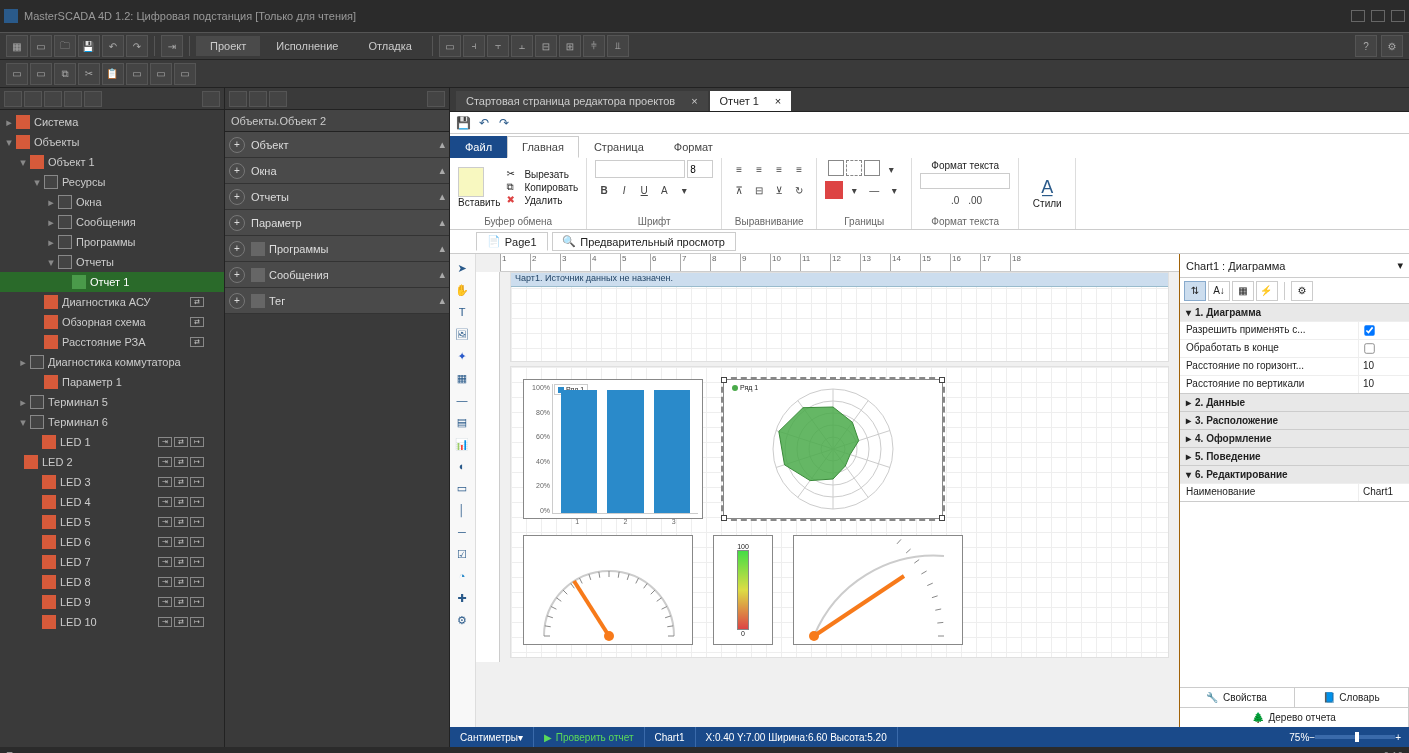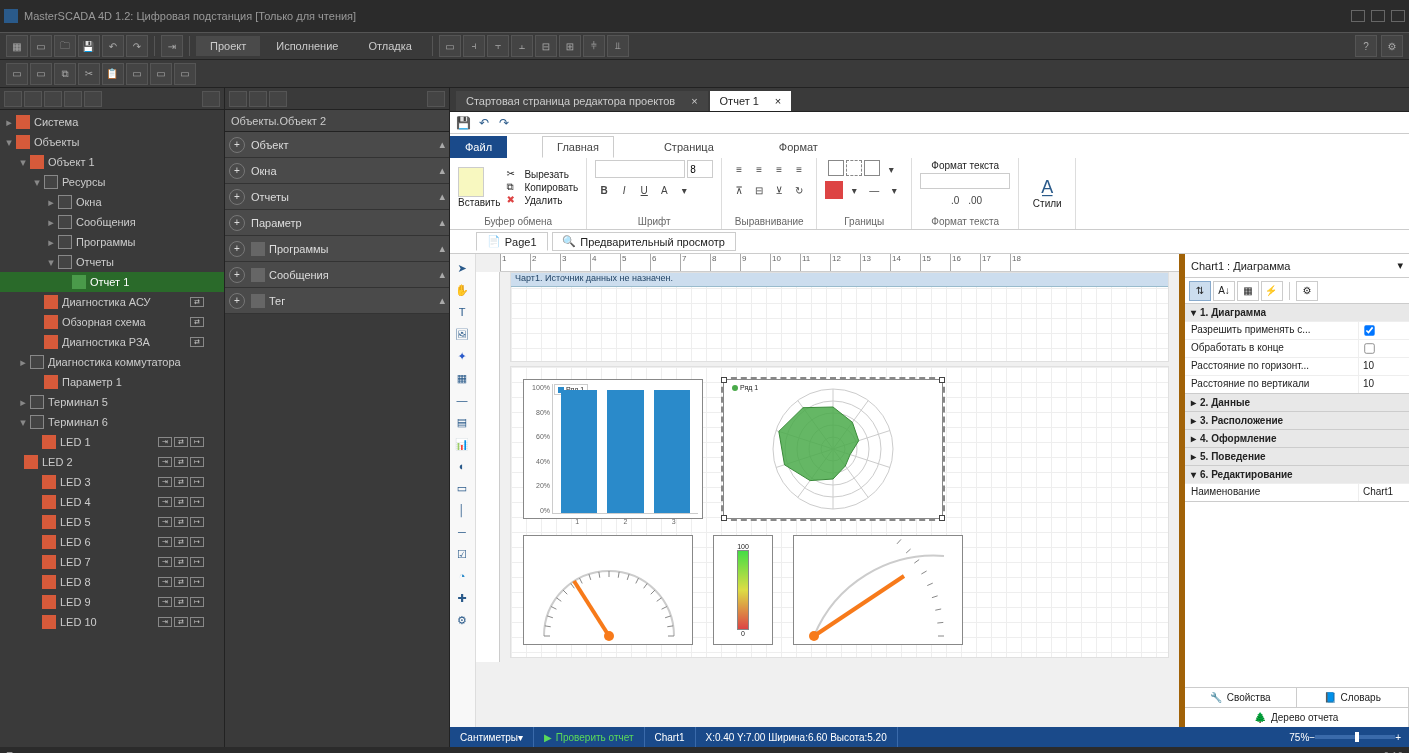--- a/index.html
+++ b/index.html
@@ -48,21 +48,21 @@
 .center { flex: 1; display: flex; flex-direction: column; background: #3a3a3a; }
 .doc-tabs { height: 24px; background: #3a3a3a; display: flex; align-items: flex-end; padding: 0 6px; border-bottom: 1px solid #222; }
 .doc-tab { padding: 4px 10px; background: #444; color: #ccc; margin-right: 2px; display: flex; align-items: center; gap: 16px; font-size: 11px; }
 .doc-tab.active { background: #fff; color: #222; }
 .doc-tab .close { cursor: pointer; }
 
 .report-editor { flex: 1; background: #fff; display: flex; flex-direction: column; color: #222; }
 .qat { height: 22px; background: #fff; border-bottom: 1px solid #ccc; display: flex; align-items: center; gap: 4px; padding: 0 6px; }
 .qat-btn { width: 16px; height: 16px; color: #2a5a8a; display: flex; align-items: center; justify-content: center; font-size: 12px; }
 
-.ribbon-tabs { height: 24px; display: flex; align-items: flex-end; background: #fff; gap: 35px; }
+.ribbon-tabs { height: 24px; display: flex; align-items: flex-end; background: #fff; }
 .ribbon-tab { padding: 4px 14px; color: #444; cursor: pointer; border: 1px solid transparent; }
 .ribbon-tab.file { background: #1a4a8a; color: #fff; }
 .ribbon-tab.active { border: 1px solid #ccc; border-bottom: 1px solid #fff; background: #fff; }
 
 .ribbon-body { height: 72px; background: #fff; border-bottom: 1px solid #ccc; display: flex; }
 .ribbon-group { border-right: 1px solid #ddd; padding: 2px 8px; display: flex; flex-direction: column; justify-content: space-between; }
 .ribbon-group-label { font-size: 10px; color: #666; text-align: center; margin-top: 2px; }
 .rg-content { flex: 1; display: flex; align-items: center; gap: 6px; }
 .rg-vert { display: flex; flex-direction: column; gap: 1px; font-size: 10px; }
 .rg-vert div { display: flex; align-items: center; gap: 4px; }
@@ -110,21 +110,21 @@
 .radar-chart { width: 220px; height: 140px; display: flex; align-items: center; justify-content: center; position: relative; }
 .radar-legend { position: absolute; top: 4px; left: 8px; font-size: 7px; display: flex; align-items: center; gap: 2px; }
 .radar-legend .sw { width: 6px; height: 6px; background: #4aaa4a; border-radius: 50%; }
 
 .gauge-row { display: flex; gap: 20px; padding: 8px; }
 .gauge { width: 170px; height: 110px; border: 1px solid #888; background: #fff; position: relative; overflow: hidden; }
 .linear-gauge { width: 60px; height: 110px; border: 1px solid #888; background: #fff; display: flex; flex-direction: column; align-items: center; justify-content: center; font-size: 7px; }
 .lg-bar { width: 12px; height: 80px; background: linear-gradient(to top, #d44, #dd4 50%, #4d4); border: 1px solid #888; }
 
 
-.right-panel { width: 230px; background: #fff; border-left: 6px solid #a16207; display: flex; flex-direction: column; color: #222; justify-content: center; }
+.right-panel { width: 230px; background: #fff; border-left: 1px solid #a16207; display: flex; flex-direction: column; color: #222; justify-content: center; }
 .rp-header { height: 24px; border-bottom: 1px solid #ccc; display: flex; align-items: center; padding: 0 6px; font-size: 11px; }
 .rp-toolbar { height: 26px; border-bottom: 1px solid #ccc; display: flex; align-items: center; gap: 2px; padding: 0 4px; }
 .rp-btn { width: 22px; height: 20px; border: 1px solid #ccc; display: flex; align-items: center; justify-content: center; font-size: 10px; }
 .rp-btn.active { background: #cde; border-color: #8ac; }
 .prop-section { border-bottom: 1px solid #ccc; }
 .prop-section-header { background: #e8e8e8; padding: 3px 6px; font-size: 10px; font-weight: bold; display: flex; align-items: center; gap: 4px; }
 .prop-row { display: flex; border-top: 1px solid #eee; font-size: 10px; height: 18px; }
 .prop-row .pname { flex: 1; padding: 2px 6px; border-right: 1px solid #eee; white-space: nowrap; overflow: hidden; }
 .prop-row .pval { width: 50px; padding: 2px 4px; }
 .prop-row .pval input[type=checkbox] { transform: scale(0.8); }
@@ -266,21 +266,21 @@
           <span class="expander"> </span>
           <span class="tree-icon ic-diag"></span>
           <span>Обзорная схема</span>
           <span class="led-icons">
             <span>⇄</span>
           </span>
         </div>
       <div class="tree-item" style="padding-left:32px">
           <span class="expander"> </span>
           <span class="tree-icon ic-diag"></span>
-          <span>Диагностика РЗА</span>
+          <span>Расстояние РЗА</span>
           <span class="led-icons">
             <span>⇄</span>
           </span>
         </div>
       <div class="tree-item" style="padding-left:18px">
           <span class="expander">▸</span>
           <span class="tree-icon ic-folder"></span>
           <span>Диагностика коммутатора</span>
         </div>
       <div class="tree-item" style="padding-left:32px">

